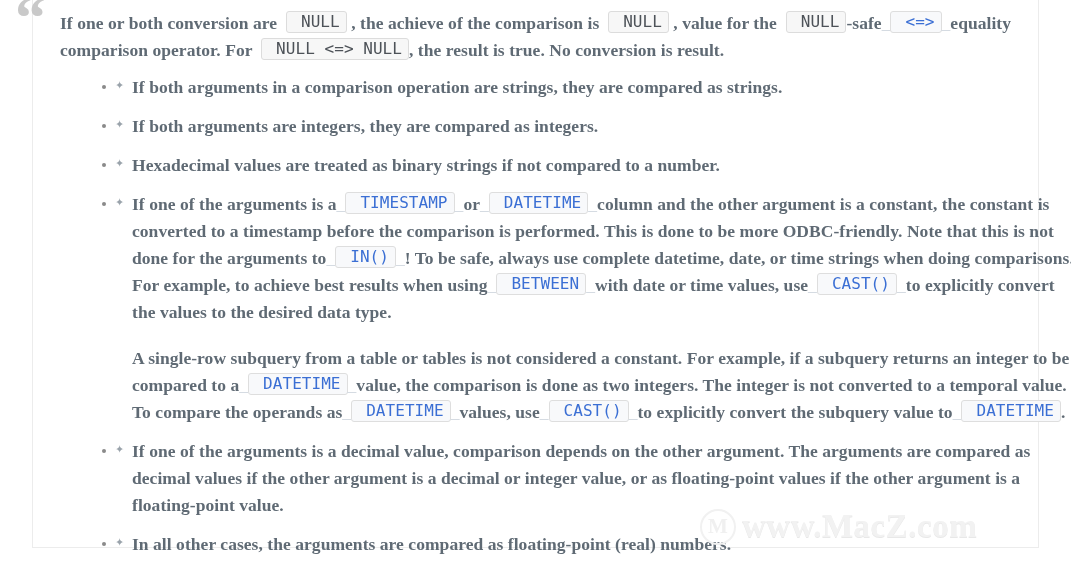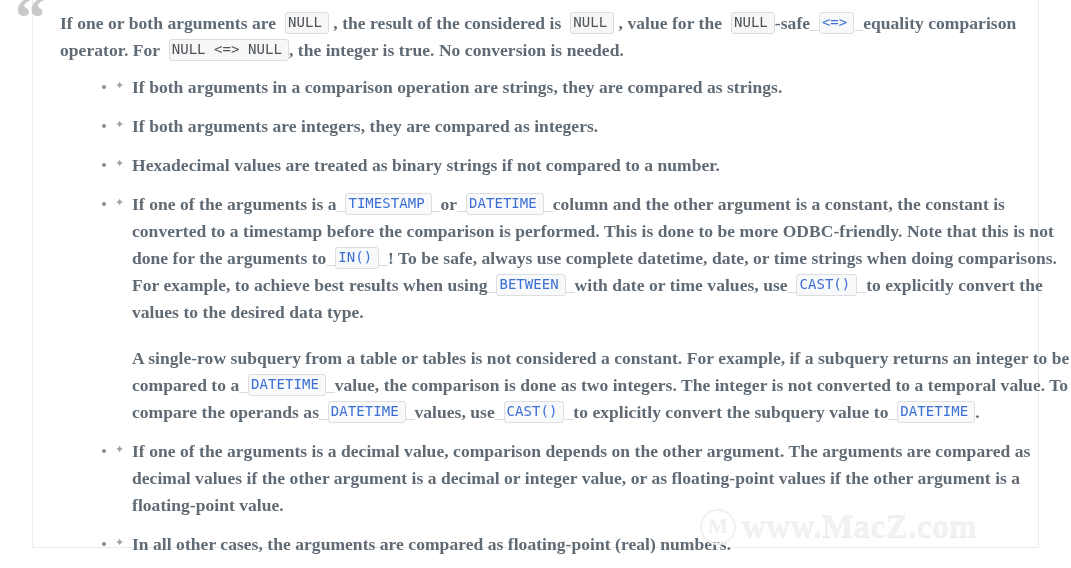--- a/index.html
+++ b/index.html
@@ -102,24 +102,24 @@
     color: #5f6a74;
     letter-spacing: 0.05px;
   }
   ul.bullets > li p + p {
     margin-top: 19px;
   }
 
   code.tok {
     display: inline-block;
     font-family: "DejaVu Sans Mono", "Liberation Mono", monospace;
-    font-size: 14px;
+    font-size: 16px;
     font-weight: 400;
     line-height: 15px;
-    padding: 2px 6px 3px 2px;
+    padding: 2px 6px 3px 14px;
     border: 1px solid #dcdcdc;
     border-radius: 3px;
     background: #f7f7f7;
     color: #4d5258;
     vertical-align: 2px;
     white-space: pre;
   }
   code.tok.link {
     color: #3b6fd4;
     background: #f8f9fb;
@@ -165,25 +165,25 @@
 <body>
 
 <div class="page">
 
   <div class="blockquote">
 
     <div class="quote-mark">“</div>
 
     <div class="content">
 
-      <p class="para"><span>If one or both arguments are</span>
-        <span class="u">&nbsp;</span><code class="tok">NULL</code><span class="u">&nbsp;</span><span>, the result of the considered is</span>
+      <p class="para"><span>If one or both conversion are</span>
+        <span class="u">&nbsp;</span><code class="tok">NULL</code><span class="u">&nbsp;</span><span>, the achieve of the comparison is</span>
         <span class="u">&nbsp;</span><code class="tok">NULL</code><span class="u">&nbsp;</span><span>, value for the</span>
         <span class="u">&nbsp;</span><code class="tok">NULL</code><span>-safe</span><span class="u">_</span><code class="tok link">&lt;=&gt;</code><span class="u">_</span><span>equality comparison operator. For</span>
-        <span class="u">&nbsp;</span><code class="tok">NULL &lt;=&gt; NULL</code><span>, the integer is true. No conversion is needed.</span>
+        <span class="u">&nbsp;</span><code class="tok">NULL &lt;=&gt; NULL</code><span>, the result is true. No conversion is result.</span>
       </p>
 
       <ul class="bullets">
 
         <li>
           <span class="dot"></span>
           <span class="arrow">✦</span>
           <p>If both arguments in a comparison operation are strings, they are compared as strings.</p>
         </li>
 

